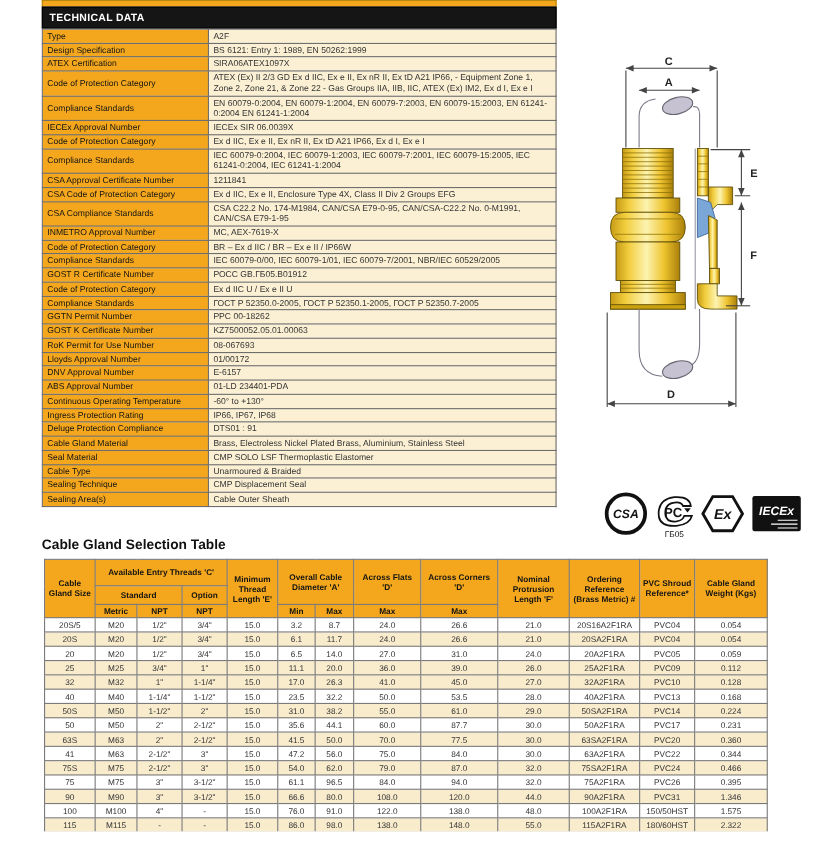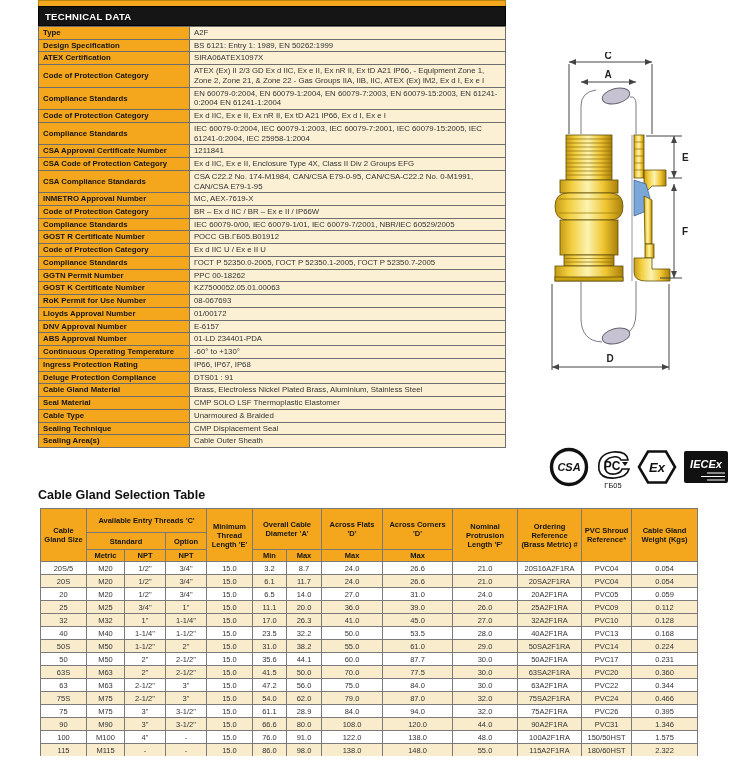--- a/index.html
+++ b/index.html
@@ -6,21 +6,21 @@
   .page{position:relative;width:739px;height:756px;background:#fff;overflow:hidden;
         font-family:"Liberation Sans","DejaVu Sans",sans-serif;}
   
   .tech{position:absolute;left:38px;top:0;width:468px;}
   .gold-strip{height:5px;background:#F4A71D;border:1px solid #b8860b;border-bottom:none;}
   .tech-header{background:#151515;color:#fff;font-weight:bold;font-size:9.5px;
                letter-spacing:.3px;padding:4px 6px 3px 6px;border:1px solid #000;}
   table.tech-table{width:100%;border-collapse:collapse;table-layout:fixed;}
   table.tech-table td{border:1px solid #6e6e6e;font-size:7.8px;line-height:1.25;
                       padding:1px 4px;vertical-align:middle;}
-  td.t-label{background:#F4A71D;font-weight:bold;color:#141414;width:142px;white-space:nowrap;}
+  td.t-label{background:#F4A71D;font-weight:normal;color:#141414;width:142px;white-space:nowrap;}
   td.t-value{background:#FBF0D3;color:#333;}
   
   .diagram{position:absolute;left:540px;top:52px;}
   .dim{stroke:#444;stroke-width:1;fill:none;}
   .dimlbl{font-size:10px;font-weight:bold;fill:#222;font-family:"Liberation Sans",sans-serif;}
   
   .logos{position:absolute;left:548px;top:444px;display:flex;align-items:flex-end;gap:5px;}
   
   .sel-title{position:absolute;left:38px;top:488px;margin:0;font-size:12.5px;
              font-weight:bold;color:#111;}
@@ -61,26 +61,30 @@
           </tr>
           <tr>
             <td class="t-label">Code of Protection Category</td>
             <td class="t-value">ATEX (Ex) II 2/3 GD Ex d IIC, Ex e II, Ex nR II, Ex tD A21 IP66, - Equipment Zone 1, Zone 2, Zone 21, &amp; Zone 22 - Gas Groups IIA, IIB, IIC, ATEX (Ex) IM2, Ex d I, Ex e I</td>
           </tr>
           <tr>
             <td class="t-label">Compliance Standards</td>
             <td class="t-value">EN 60079-0:2004, EN 60079-1:2004, EN 60079-7:2003, EN 60079-15:2003, EN 61241-0:2004 EN 61241-1:2004</td>
           </tr>
           <tr>
+            <td class="t-label">IECEx Approval Number</td>
+            <td class="t-value">IECEx SIR 06.0039X</td>
+          </tr>
+          <tr>
             <td class="t-label">Code of Protection Category</td>
             <td class="t-value">Ex d IIC, Ex e II, Ex nR II, Ex tD A21 IP66, Ex d I, Ex e I</td>
           </tr>
           <tr>
             <td class="t-label">Compliance Standards</td>
-            <td class="t-value">IEC 60079-0:2004, IEC 60079-1:2003, IEC 60079-7:2001, IEC 60079-15:2005, IEC 61241-0:2004, IEC 25958-1:2004</td>
+            <td class="t-value">IEC 60079-0:2004, IEC 60079-1:2003, IEC 60079-7:2001, IEC 60079-15:2005, IEC 61241-0:2004, IEC 61241-1:2004</td>
           </tr>
           <tr>
             <td class="t-label">CSA Approval Certificate Number</td>
             <td class="t-value">1211841</td>
           </tr>
           <tr>
             <td class="t-label">CSA Code of Protection Category</td>
             <td class="t-value">Ex d IIC, Ex e II, Enclosure Type 4X, Class II Div 2 Groups EFG</td>
           </tr>
           <tr>
@@ -477,21 +481,21 @@
           <td>41.5</td>
           <td>50.0</td>
           <td>70.0</td>
           <td>77.5</td>
           <td>30.0</td>
           <td>63SA2F1RA</td>
           <td>PVC20</td>
           <td>0.360</td>
         </tr>
         <tr>
-          <td>63</td>
+          <td>41</td>
           <td>M63</td>
           <td>2-1/2"</td>
           <td>3"</td>
           <td>15.0</td>
           <td>47.2</td>
           <td>56.0</td>
           <td>75.0</td>
           <td>84.0</td>
           <td>30.0</td>
           <td>63A2F1RA</td>
@@ -513,21 +517,21 @@
           <td>PVC24</td>
           <td>0.466</td>
         </tr>
         <tr>
           <td>75</td>
           <td>M75</td>
           <td>3"</td>
           <td>3-1/2"</td>
           <td>15.0</td>
           <td>61.1</td>
-          <td>28.9</td>
+          <td>96.5</td>
           <td>84.0</td>
           <td>94.0</td>
           <td>32.0</td>
           <td>75A2F1RA</td>
           <td>PVC26</td>
           <td>0.395</td>
         </tr>
         <tr class="shaded">
           <td>90</td>
           <td>M90</td>

